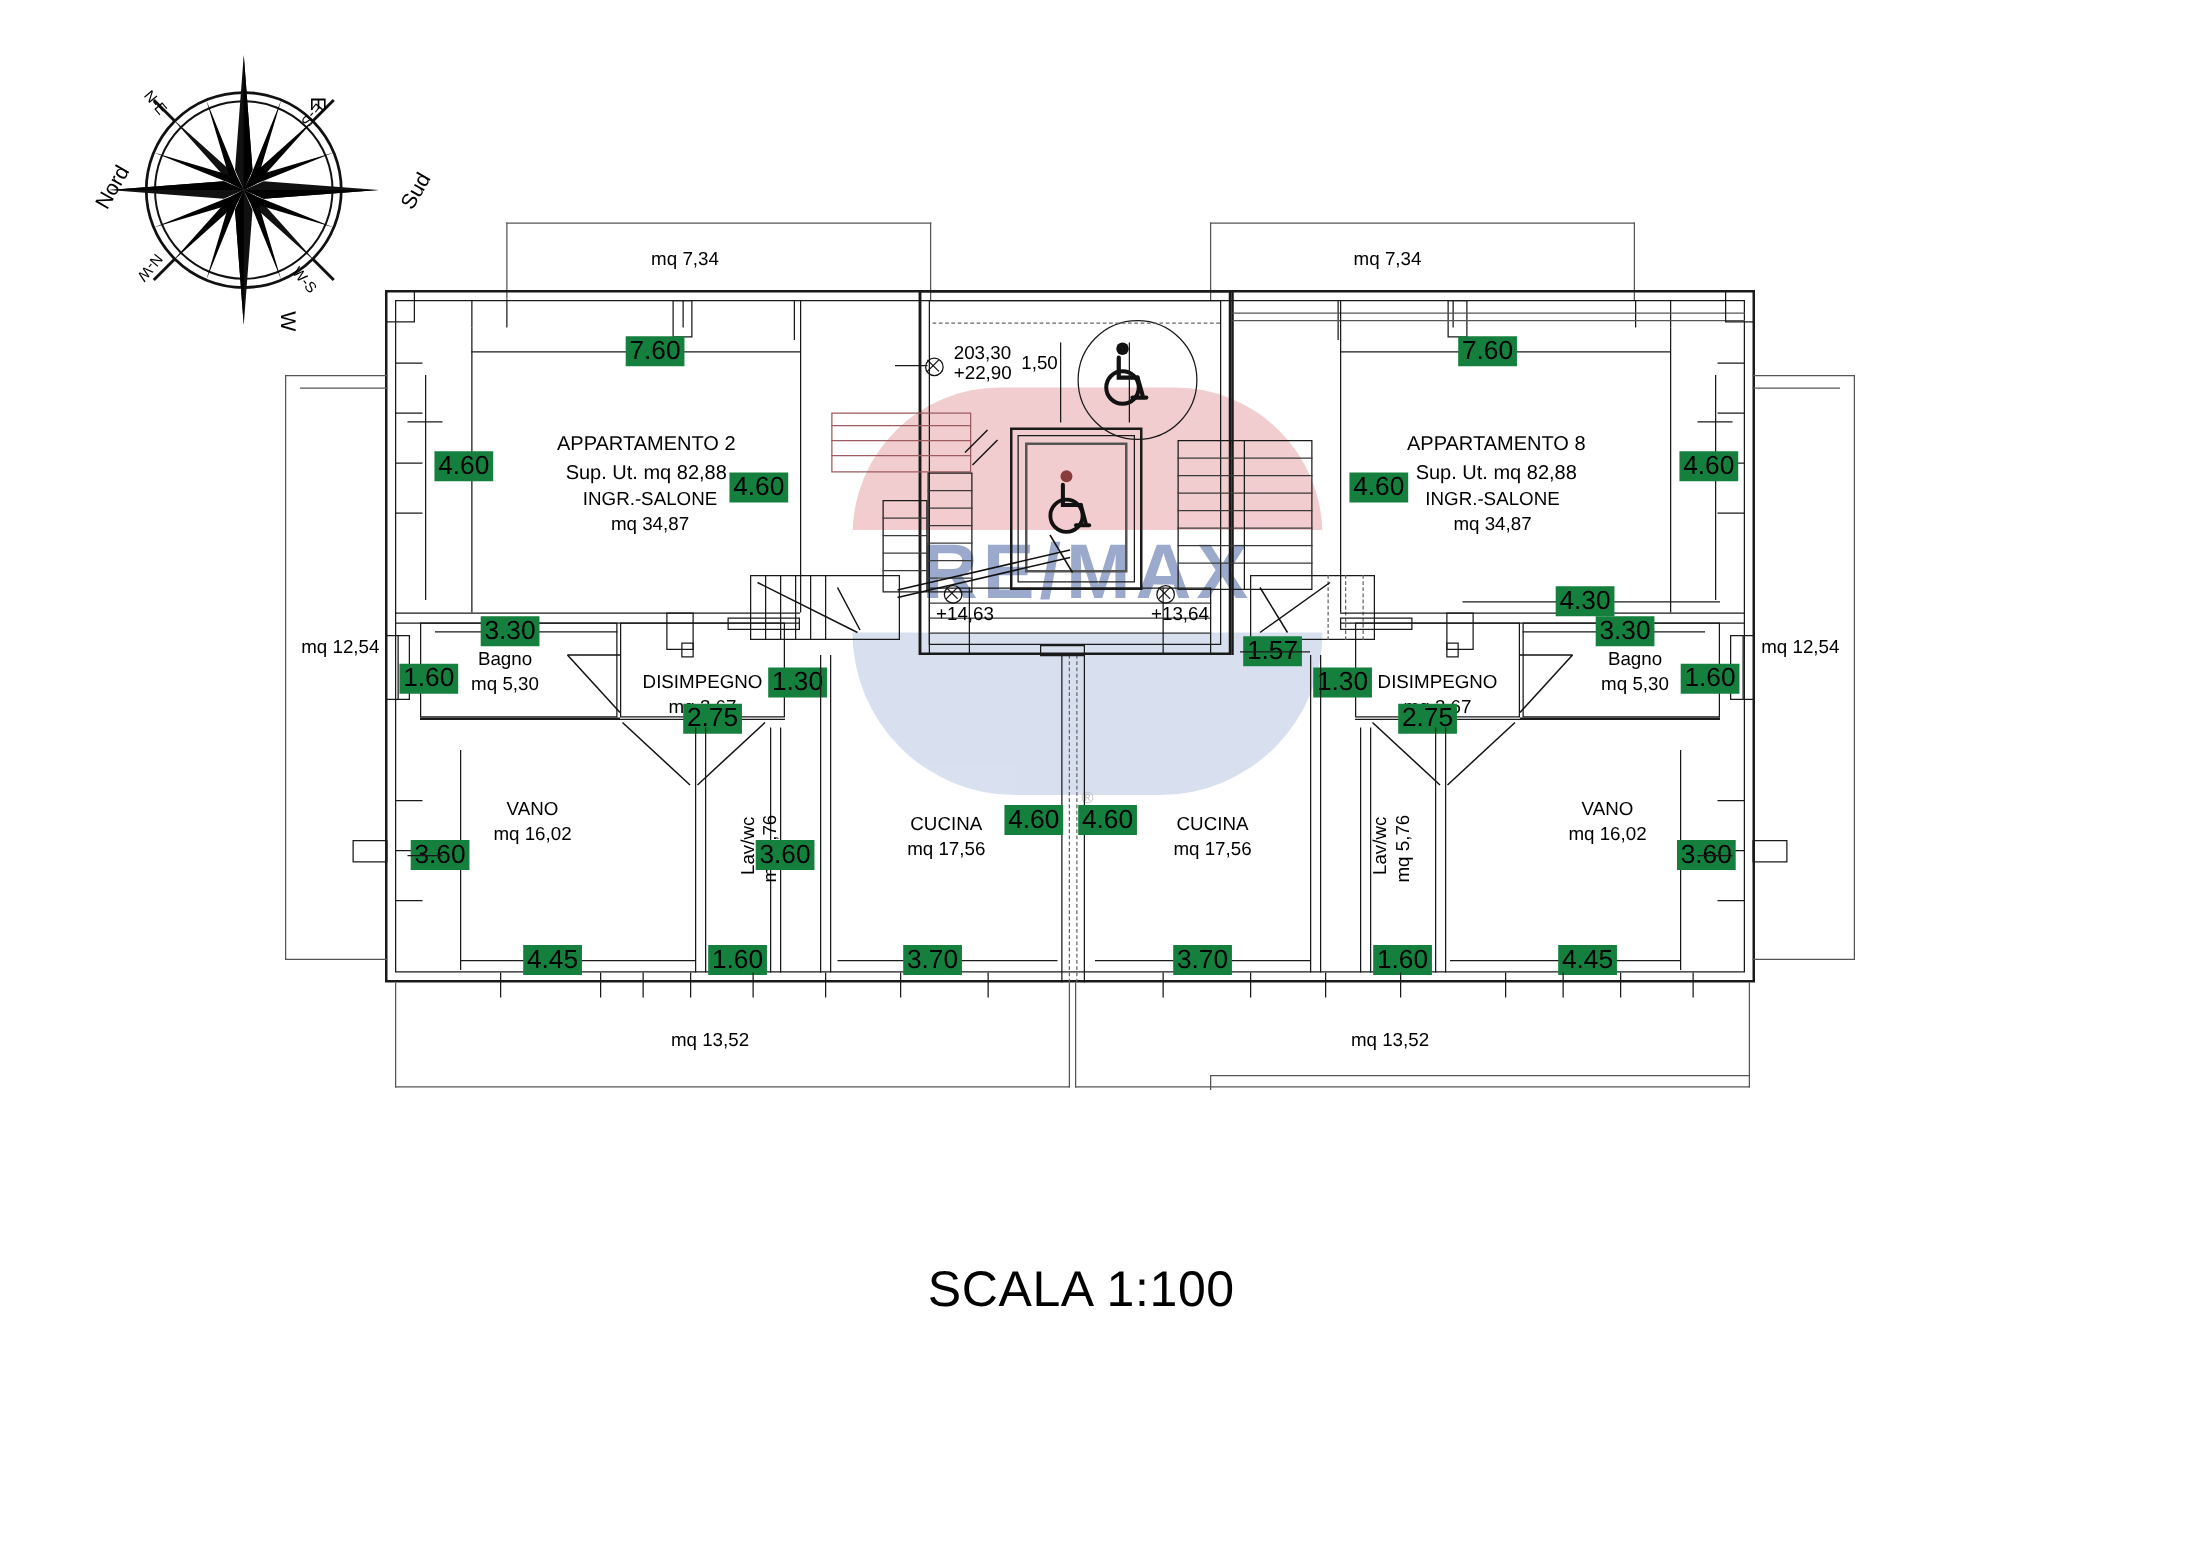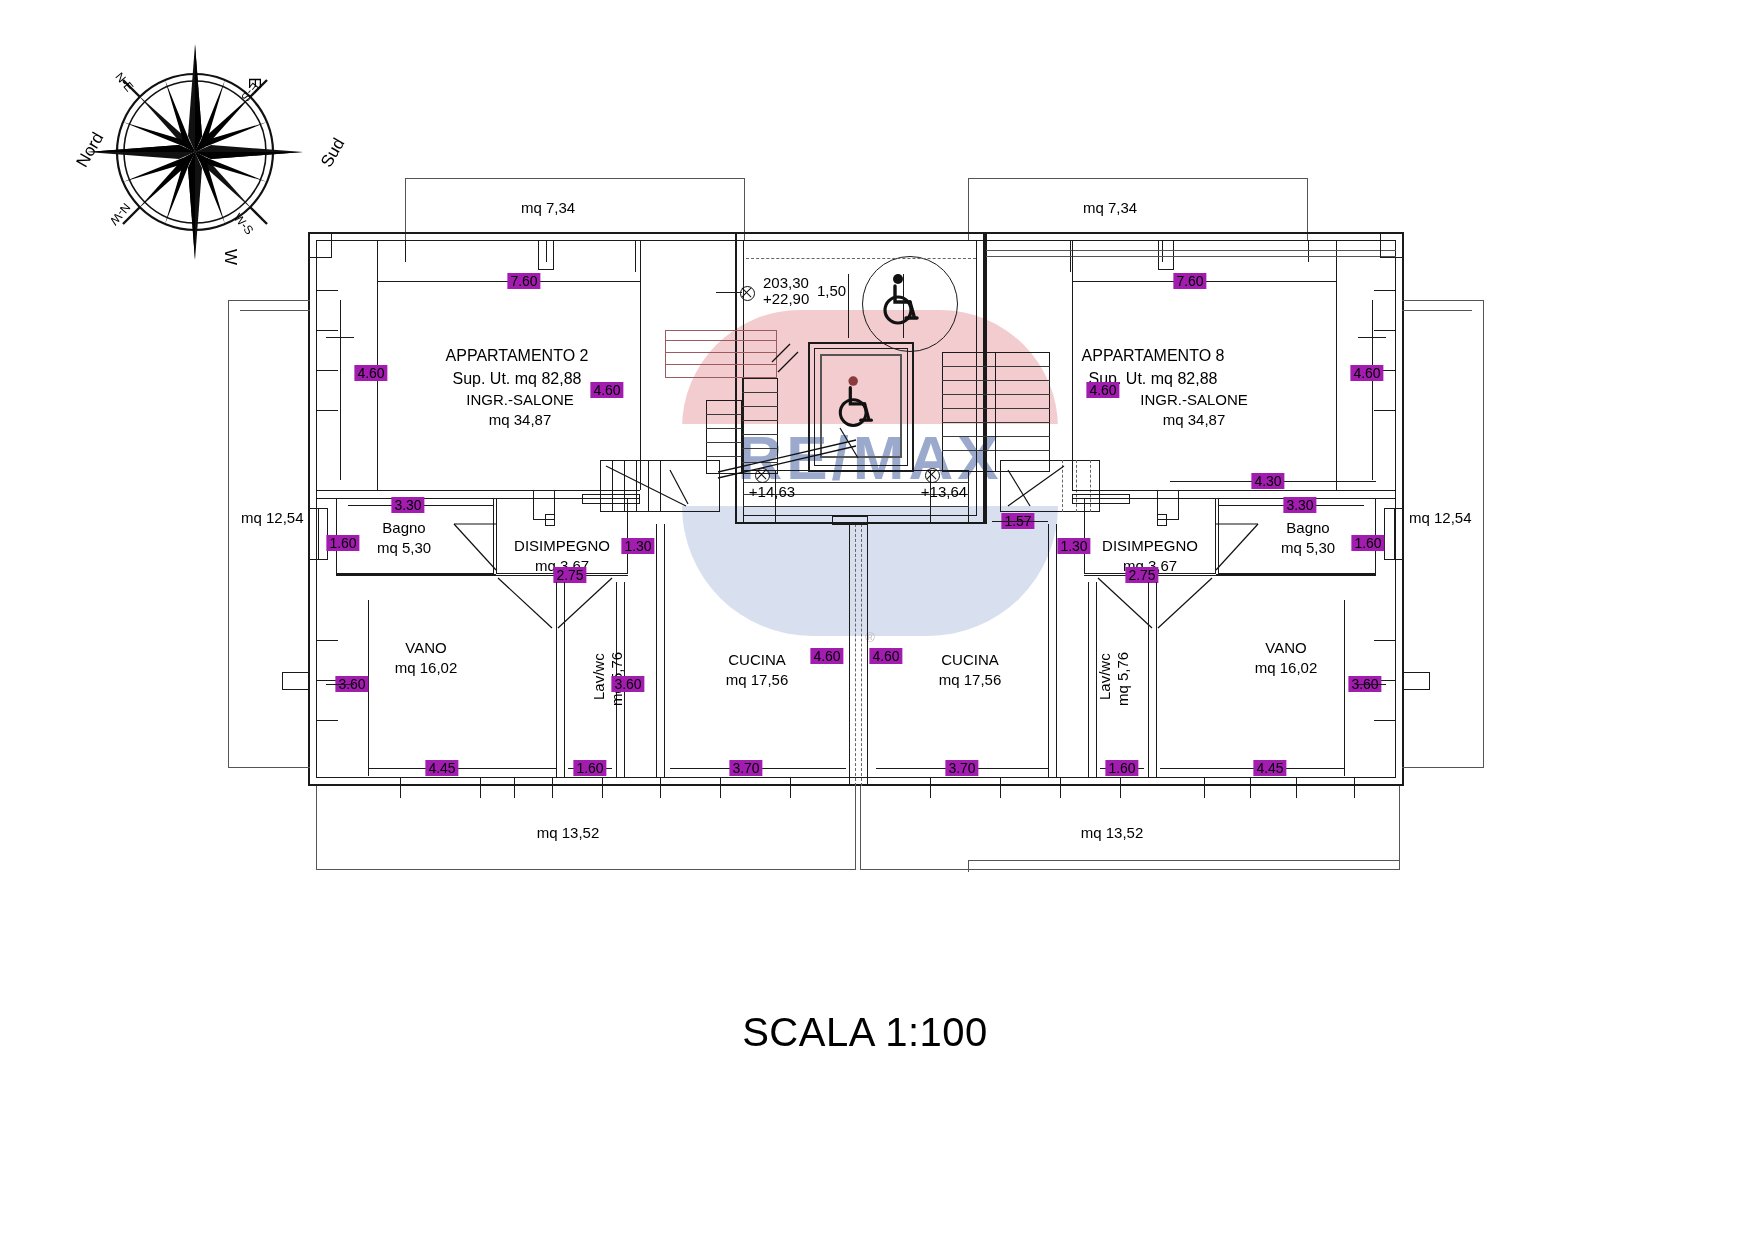--- a/index.html
+++ b/index.html
@@ -15,22 +15,22 @@
   .hg{position:absolute;height:0;border-top:1px solid #555;}
   .vg{position:absolute;width:0;border-left:1px solid #555;}
   .hdash{position:absolute;height:0;border-top:1px dashed #666;}
   .vdash{position:absolute;width:0;border-left:1px dashed #666;}
   .box{position:absolute;border:1px solid #1a1a1a;box-sizing:border-box;}
   .box2{position:absolute;border:2px solid #1a1a1a;box-sizing:border-box;}
   .boxg{position:absolute;border:1px solid #555;box-sizing:border-box;}
   
   .t{position:absolute;white-space:nowrap;font-size:15px;line-height:1.15;}
   .t.c{transform:translateX(-50%);}
-  .dim{position:absolute;white-space:nowrap;font-size:14px;
-       transform:translate(-50%,-50%);background:#a21caf;padding:0 3px;}
+  .dim{position:absolute;white-space:nowrap;font-size:21px;
+       transform:translate(-50%,-50%);background:#15803d;padding:0 3px;}
   .rlabel{position:absolute;white-space:nowrap;font-size:15px;
           transform-origin:0 0;}
   .room{position:absolute;text-align:center;font-size:15px;line-height:1.35;
         transform:translateX(-50%);white-space:nowrap;}
   .apt{position:absolute;text-align:center;font-size:16px;line-height:1.45;
        transform:translateX(-50%);white-space:nowrap;}
   .title{position:absolute;text-align:center;transform:translateX(-50%);
          font-size:44px;letter-spacing:.5px;white-space:nowrap;}
   .subtitle{position:absolute;text-align:center;transform:translateX(-50%);
             font-size:40px;letter-spacing:.5px;white-space:nowrap;}
@@ -377,21 +377,21 @@
   <div class="h" style="left:1374px;top:290px;width:22px;"></div>
   <div class="h" style="left:1374px;top:330px;width:22px;"></div>
   <div class="h" style="left:1374px;top:370px;width:22px;"></div>
   <div class="h" style="left:1374px;top:410px;width:22px;"></div>
   <div class="h" style="left:1374px;top:640px;width:22px;"></div>
   <div class="h" style="left:1374px;top:680px;width:22px;"></div>
   <div class="h" style="left:1374px;top:720px;width:22px;"></div>
   <div class="box" style="left:1384px;top:508px;width:20px;height:52px;"></div>
   <div class="v" style="left:1394px;top:508px;height:52px;"></div>
 
-  <div class="apt" style="left:1153px;top:344px;">
+  <div class="apt" style="left:1197px;top:344px;">
     <div>APPARTAMENTO 8</div>
     <div>Sup. Ut. mq 82,88</div>
   </div>
   <div class="room" style="left:1194px;top:390px;">
     <div>INGR.-SALONE</div>
     <div>mq 34,87</div>
   </div>
 
   <div class="h" style="left:1072px;top:281px;width:264px;"></div>
   <div class="dim" style="left:1190px;top:281px;">7.60</div>

